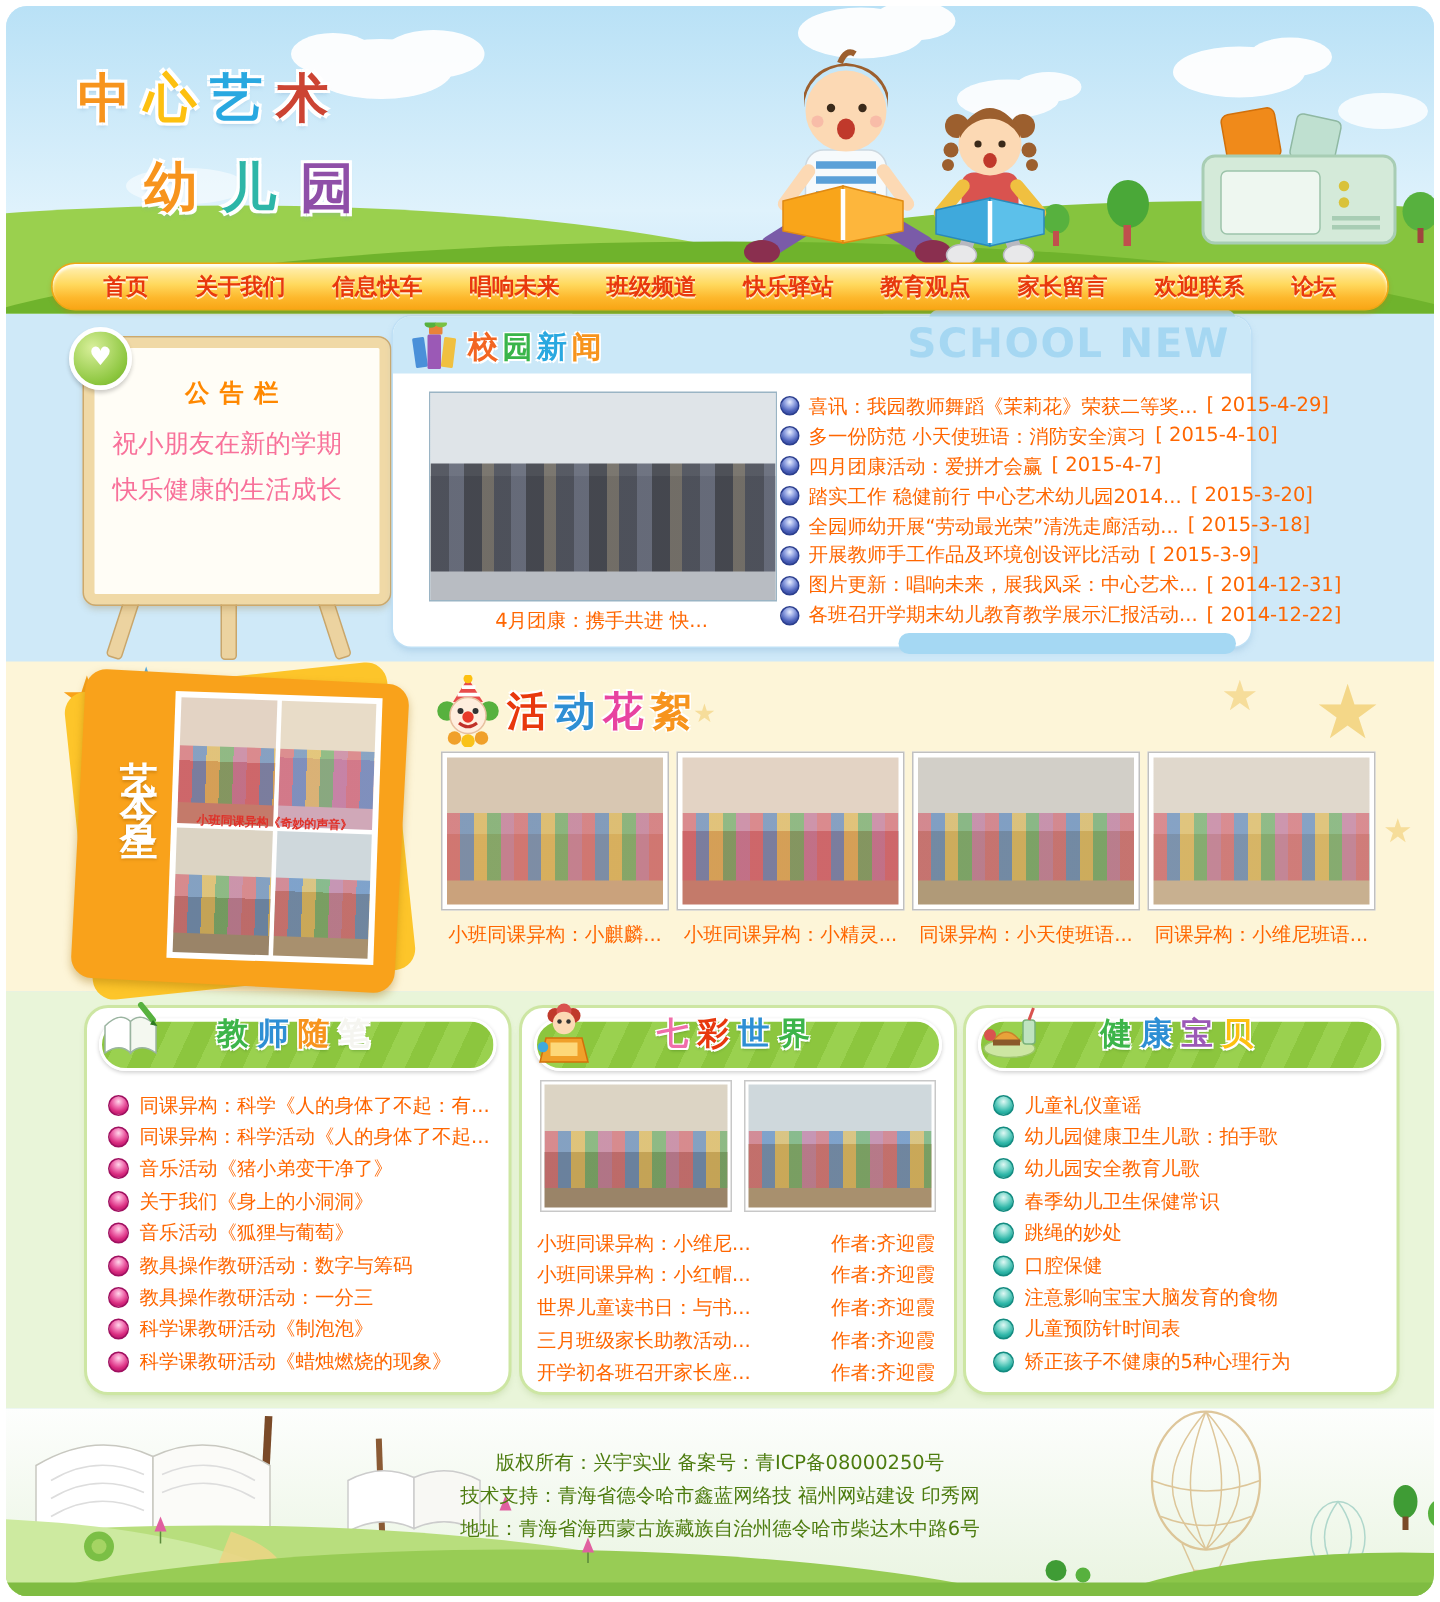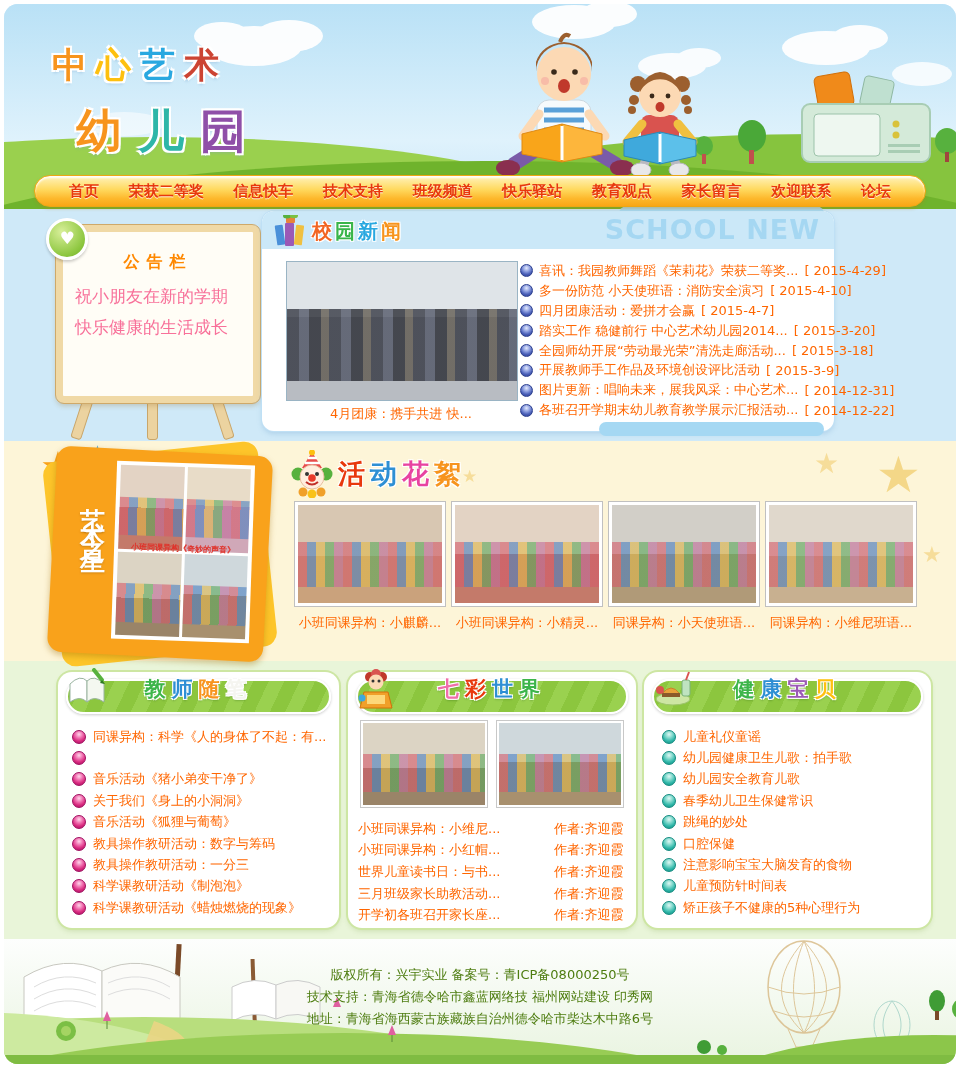--- a/index.html
+++ b/index.html
@@ -17,21 +17,21 @@
   .band-footer{top:935px;height:125px;background:linear-gradient(#fdfefd,#f1f8ec 60%,#e9f4e0);}
 
   svg{display:block;}
   .hdr-svg{position:absolute;left:0;top:0;}
   .ftr-svg{position:absolute;left:0;top:935px;}
 
   
   .logo{position:absolute;left:48px;top:38px;z-index:5;}
   .logo-l1{font-size:35px;font-weight:bold;letter-spacing:9px;
            text-shadow:-2px -2px 0 #fff,2px -2px 0 #fff,-2px 2px 0 #fff,2px 2px 0 #fff,0 3px 3px rgba(120,160,200,.4);}
-  .logo-l2{margin-top:12px;margin-left:24px;font-size:46px;font-weight:bold;letter-spacing:16px;
+  .logo-l2{margin-top:12px;margin-left:44px;font-size:36px;font-weight:bold;letter-spacing:16px;
            text-shadow:-2px -2px 0 #fff,2px -2px 0 #fff,-2px 2px 0 #fff,2px 2px 0 #fff,0 3px 3px rgba(120,160,200,.4);}
 
   
   .nav{position:absolute;left:30px;top:171px;width:892px;height:32px;z-index:6;
        background:linear-gradient(#fff3bd,#ffd95e 45%,#fdb82c 75%,#f9a616);
        border:1px solid #eda714;border-radius:16px;
        box-shadow:0 2px 3px rgba(180,130,20,.35), inset 0 2px 2px rgba(255,255,255,.9);
        display:flex;align-items:center;justify-content:space-between;padding:0 34px;box-sizing:border-box;}
   .nav-item{font-size:15px;font-weight:bold;color:#e8380d;cursor:pointer;white-space:nowrap;
             text-shadow:0 1px 0 rgba(255,255,255,.75);}
@@ -241,23 +241,23 @@
     </g>
   </svg>
 
   <div class="logo">
     <div class="logo-l1"><span style="color: rgb(247, 148, 29);">中</span><span style="color: rgb(253, 192, 16);">心</span><span style="color: rgb(41, 168, 224);">艺</span><span style="color: rgb(204, 68, 51);">术</span></div>
     <div class="logo-l2"><span style="color: rgb(247, 148, 29);">幼</span><span style="color: rgb(46, 182, 168);">儿</span><span style="color: rgb(143, 79, 168);">园</span></div>
   </div>
 
   <div class="nav">
     <span class="nav-item">首页</span>
-    <span class="nav-item">荣获二等奖</span>
+    <span class="nav-item">关于我们</span>
     <span class="nav-item">信息快车</span>
-    <span class="nav-item">技术支持</span>
+    <span class="nav-item">唱响未来</span>
     <span class="nav-item">班级频道</span>
     <span class="nav-item">快乐驿站</span>
     <span class="nav-item">教育观点</span>
     <span class="nav-item">家长留言</span>
     <span class="nav-item">欢迎联系</span>
     <span class="nav-item">论坛</span>
   </div>
 
   <div class="leg leg-l"></div>
   <div class="leg leg-r"></div>
@@ -413,20 +413,21 @@
       <polygon points="36,12 39,16 34,15" fill="#2d7a22"></polygon>
     </svg>
     <div class="col-title"><span style="color: rgb(61, 181, 74);">教</span><span style="color: rgb(46, 143, 212);">师</span><span style="color: rgb(247, 148, 29);">随</span><span style="color: rgb(245, 245, 240);">笔</span></div>
     <div class="col-list" style="top:54px;">
       <div class="col-row">
           <span class="dot dot-pink"></span>
           <span class="t">同课异构：科学《人的身体了不起：有...</span>
         </div>
       <div class="col-row">
           <span class="dot dot-pink"></span>
+          <span class="t">同课异构：科学活动《人的身体了不起...</span>
         </div>
       <div class="col-row">
           <span class="dot dot-pink"></span>
           <span class="t">音乐活动《猪小弟变干净了》</span>
         </div>
       <div class="col-row">
           <span class="dot dot-pink"></span>
           <span class="t">关于我们《身上的小洞洞》</span>
         </div>
       <div class="col-row">

